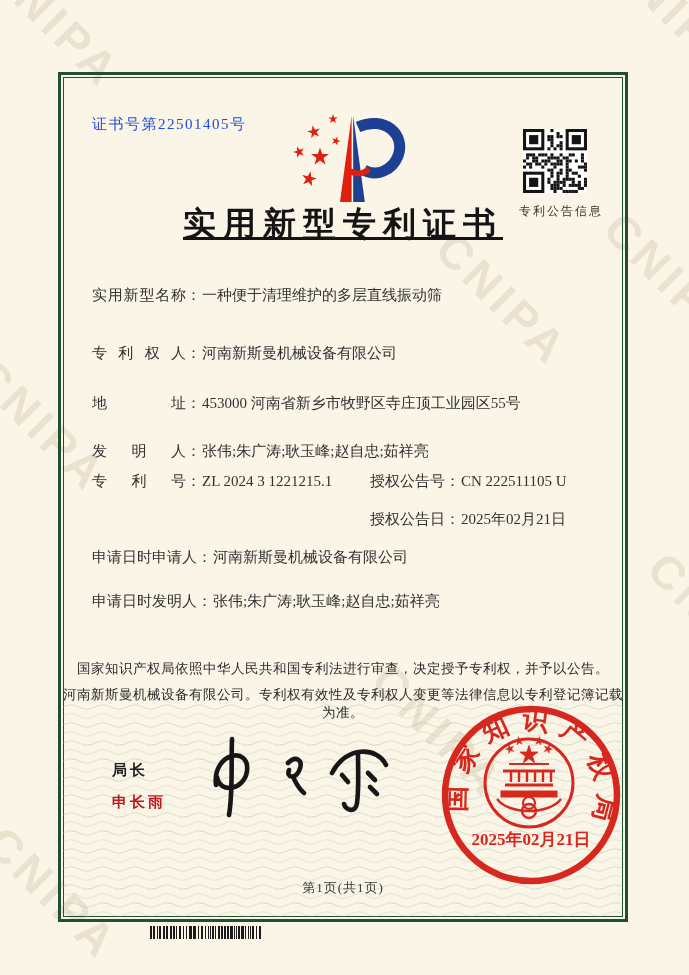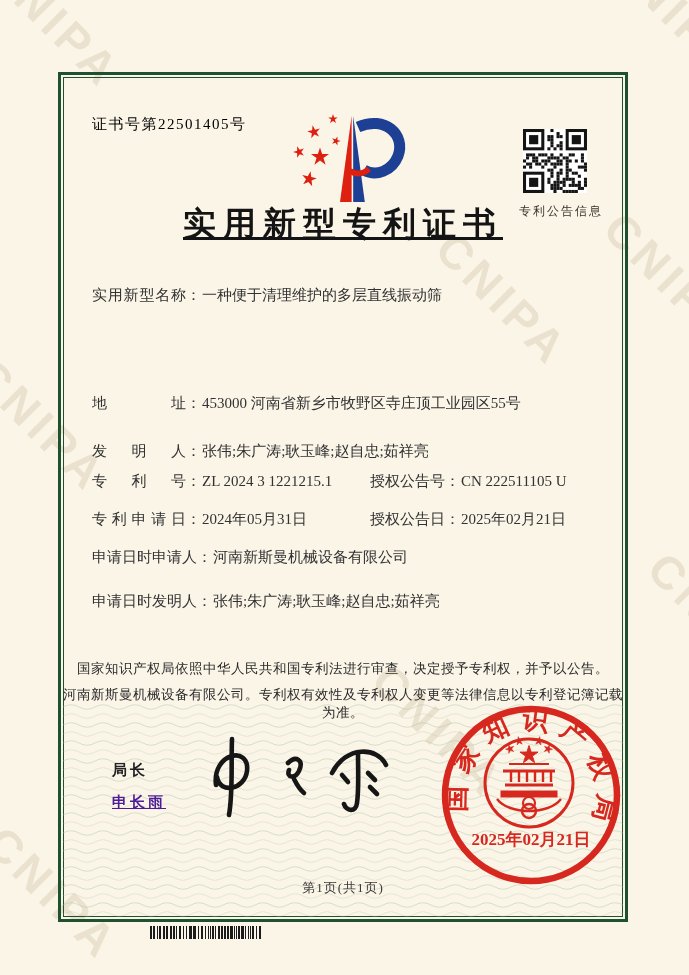--- a/index.html
+++ b/index.html
@@ -6,39 +6,39 @@
   .page{position:relative;width:689px;height:975px;margin:0 auto;overflow:hidden;
         background:#fbf5e8;font-family:"Liberation Serif","DejaVu Serif",serif;color:#2f2f2f;}
   
   .wm{position:absolute;font:700 46px "Liberation Sans","DejaVu Sans",sans-serif;
       color:rgba(172,150,108,.20);letter-spacing:5px;transform:rotate(45deg);pointer-events:none;}
   
   .frame{position:absolute;left:58px;top:72px;width:570px;height:850px;box-sizing:border-box;
          border:3px solid #1f5130;}
   .frame-inner{position:absolute;inset:2px;border:1px solid #1f5130;pointer-events:none;}
   .waves{position:absolute;left:2px;top:628px;width:560px;height:214px;overflow:hidden;}
-  .certno{position:absolute;left:31px;top:40px;font-size:15px;letter-spacing:1.5px;color:#000000;}
+  .certno{position:absolute;left:31px;top:40px;font-size:15px;letter-spacing:1.5px;color:#1d4ed8;}
   .logo{position:absolute;left:218px;top:35px;}
   .qrbox{position:absolute;left:458px;top:54px;width:72px;text-align:center;}
   .qrlabel{margin-top:6px;font-size:12px;letter-spacing:2px;color:#3a332b;white-space:nowrap;}
   .title{position:absolute;left:0;top:127px;width:100%;text-align:center;
          font-size:33px;font-weight:700;letter-spacing:7px;color:#141414;text-decoration:underline;}
   .row{position:absolute;left:31px;font-size:15px;white-space:nowrap;color:#323232;}
   .row .flabel{display:inline-block;width:94px;text-align:justify;text-align-last:justify;}
   .row .val{margin-left:1px;}
   .r-name{top:211px}.r-patentee{top:269px}.r-address{top:319px}.r-inventor{top:367px}
   .r-patno{top:397px}.r-fdate{top:435px}.r-grantno{top:397px;left:309px}.r-gdate{top:435px;left:309px}
   .r-appfil{top:473px}.r-invfil{top:517px}
   .stmt{position:absolute;left:0;width:100%;text-align:center;font-size:13.5px;
         letter-spacing:.5px;color:#2b2b2b;}
   .stmt1{top:585px}.stmt2{top:611px}
   .sig-title{position:absolute;left:51px;top:686px;font:600 15px "Liberation Sans","DejaVu Sans",sans-serif;
              letter-spacing:3px;color:#222;}
   .sig-name{position:absolute;left:51px;top:718px;font:600 15px "Liberation Sans","DejaVu Sans",sans-serif;
-            letter-spacing:3px;color:#4c1d95;text-decoration:underline;}
+            letter-spacing:3px;color:#b91c1c;}
   .sig-img{position:absolute;left:139px;top:652px;}
   .seal{position:absolute;left:378px;top:628px;}
   .pageno{position:absolute;left:0;top:804px;width:100%;text-align:center;font-size:13px;
           letter-spacing:1px;color:#3a3a3a;}
   .barcode{position:absolute;left:150px;top:926px;}
 </style>
 </head>
 <body>
 
 <div class="page">
@@ -236,34 +236,34 @@
           <rect x="6.095238095238095" y="48.76190476190476" width="9.142857142857142" height="9.142857142857142" fill="#141414"></rect>
         </svg>
       <div class="qrlabel">专利公告信息</div>
     </div>
 
     <div class="title">实用新型专利证书</div>
 
     <div class="row r-name">
       <span class="flabel">实用新型名称</span><span>：</span><span class="val">一种便于清理维护的多层直线振动筛</span>
     </div>
+    <div class="row r-patentee">
+      <span class="flabel">专利权人</span><span>：</span><span class="val">河南新斯曼机械设备有限公司</span>
+    </div>
     <div class="row r-address">
       <span class="flabel">地址</span><span>：</span><span class="val">453000 河南省新乡市牧野区寺庄顶工业园区55号</span>
     </div>
     <div class="row r-inventor">
       <span class="flabel">发明人</span><span>：</span><span class="val">张伟;朱广涛;耿玉峰;赵自忠;茹祥亮</span>
     </div>
     <div class="row r-patno">
       <span class="flabel">专利号</span><span>：</span><span class="val">ZL 2024 3 1221215.1</span>
     </div>
     <div class="row r-grantno">
       <span>授权公告号</span><span>：</span><span class="val">CN 222511105 U</span>
-    </div>
-    <div class="row r-fdate">
-      <span class="flabel">专利申请日</span><span>：</span><span class="val">2024年05月31日</span>
     </div>
     <div class="row r-gdate">
       <span>授权公告日</span><span>：</span><span class="val">2025年02月21日</span>
     </div>
     <div class="row r-appfil">
       <span>申请日时申请人</span><span>：</span><span class="val">河南新斯曼机械设备有限公司</span>
     </div>
     <div class="row r-invfil">
       <span>申请日时发明人</span><span>：</span><span class="val">张伟;朱广涛;耿玉峰;赵自忠;茹祥亮</span>
     </div>

